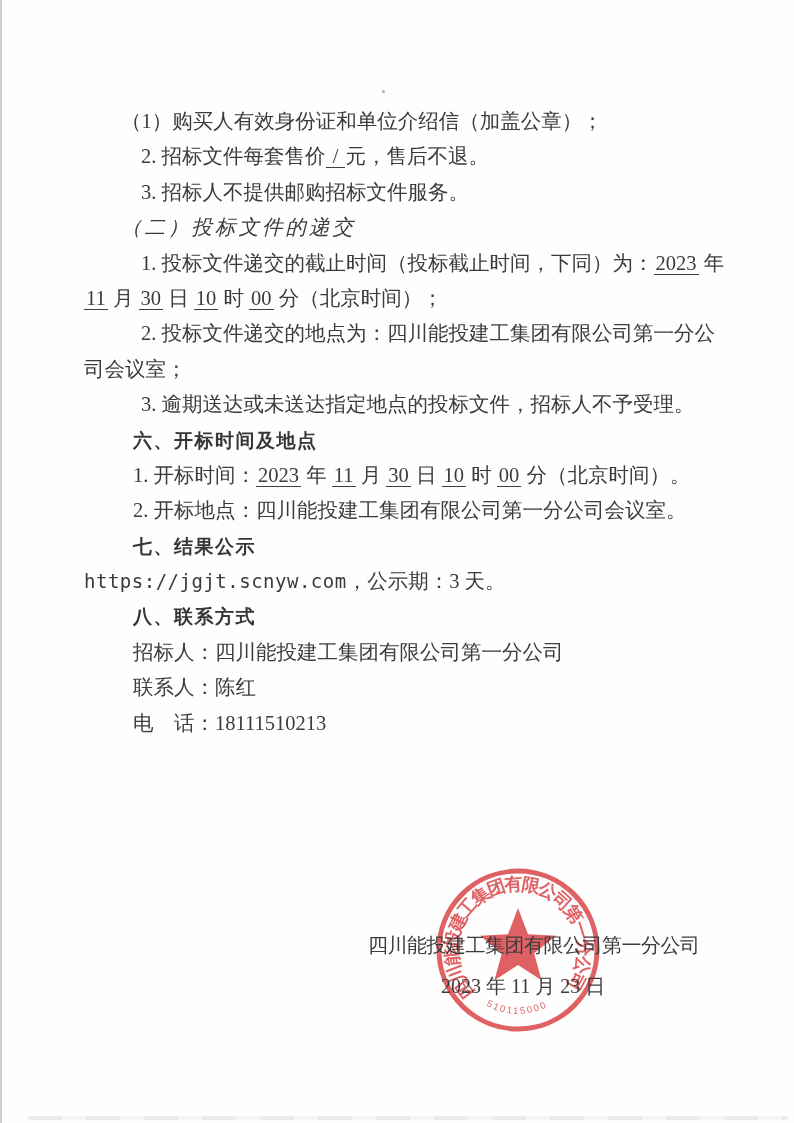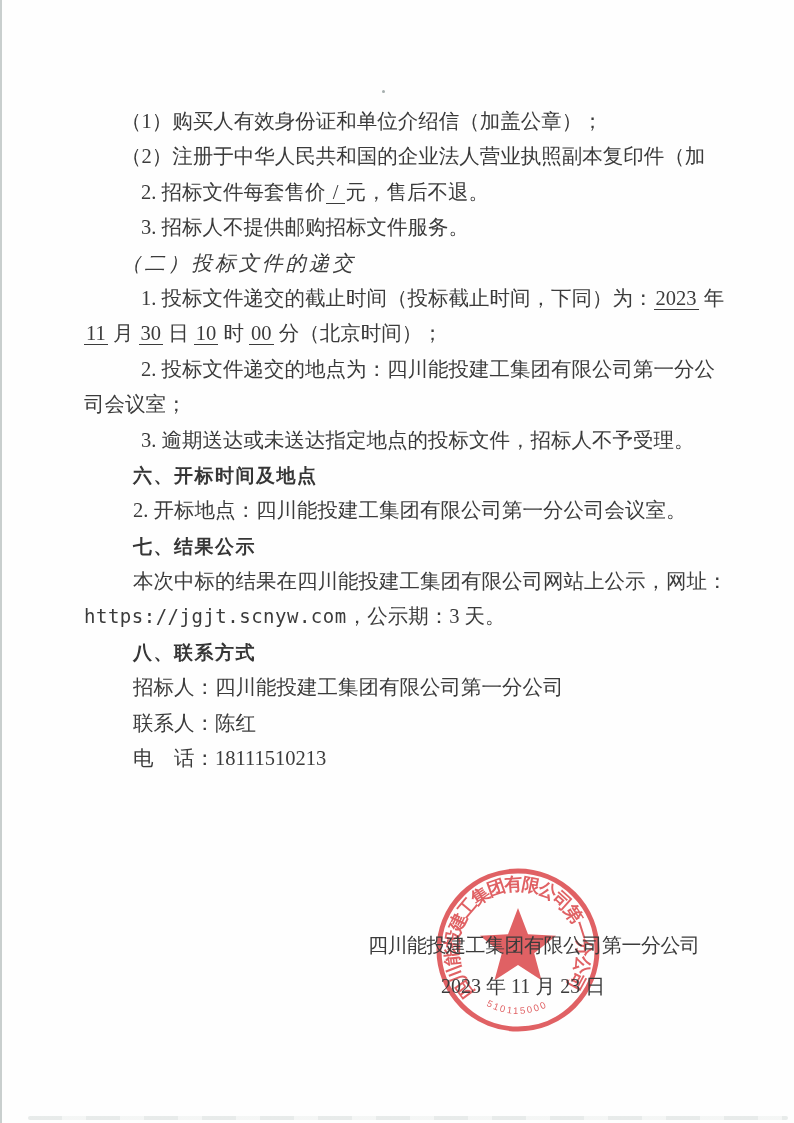--- a/index.html
+++ b/index.html
@@ -80,33 +80,32 @@
 <body>
 
 <div class="page">
 
   <div class="scan-edge"></div>
   <div class="scan-speck"></div>
   <div class="scan-smudge"></div>
 
   <div class="doc-body">
       <div class="line indent-a"><span>（1）购买人有效身份证和单位介绍信（加盖公章）；</span></div>
-      <div class="line indent-a"><span>（2）注册于中华人民共和国的企业法人营业执照副本复印件（加</span></div>
       <div class="line indent-b"><span>2. 招标文件每套售价</span><span class="u">  /  </span><span>元，售后不退。</span></div>
       <div class="line indent-b"><span>3. 招标人不提供邮购招标文件服务。</span></div>
       <div class="line kai"><span>（二）投标文件的递交</span></div>
       <div class="line indent-b"><span>1. 投标文件递交的截止时间（投标截止时间，下同）为：</span><span class="u">2023</span><span> 年</span></div>
       <div class="line flush"><span class="u">11</span><span> 月 </span><span class="u">30</span><span> 日 </span><span class="u">10</span><span> 时 </span><span class="u">00</span><span> 分（北京时间）；</span></div>
       <div class="line indent-b"><span>2. 投标文件递交的地点为：四川能投建工集团有限公司第一分公</span></div>
       <div class="line flush"><span>司会议室；</span></div>
       <div class="line indent-b"><span>3. 逾期送达或未送达指定地点的投标文件，招标人不予受理。</span></div>
       <div class="line heading"><span>六、开标时间及地点</span></div>
+      <div class="line indent-c"><span>1. 开标时间：</span><span class="u">2023</span><span> 年 </span><span class="u">11</span><span> 月 </span><span class="u">30</span><span> 日 </span><span class="u">10</span><span> 时 </span><span class="u">00</span><span> 分（北京时间）。</span></div>
       <div class="line indent-c"><span>2. 开标地点：四川能投建工集团有限公司第一分公司会议室。</span></div>
       <div class="line heading"><span>七、结果公示</span></div>
-      <div class="line indent-c"><span>本次中标的结果在四川能投建工集团有限公司网站上公示，网址：</span></div>
       <div class="line flush"><span class="mono">https://jgjt.scnyw.com</span><span>，公示期：3 天。</span></div>
       <div class="line heading"><span>八、联系方式</span></div>
       <div class="line indent-c"><span>招标人：四川能投建工集团有限公司第一分公司</span></div>
       <div class="line indent-c"><span>联系人：陈红</span></div>
       <div class="line indent-c"><span>电　话：18111510213</span></div>
     </div>
 
   <svg class="seal-svg" width="176" height="176" viewBox="0 0 176 176">
     <defs>
       <path id="ringPath" d="M 45.57 130.43 A 60 60 0 1 1 130.43 130.43" fill="none"></path>

